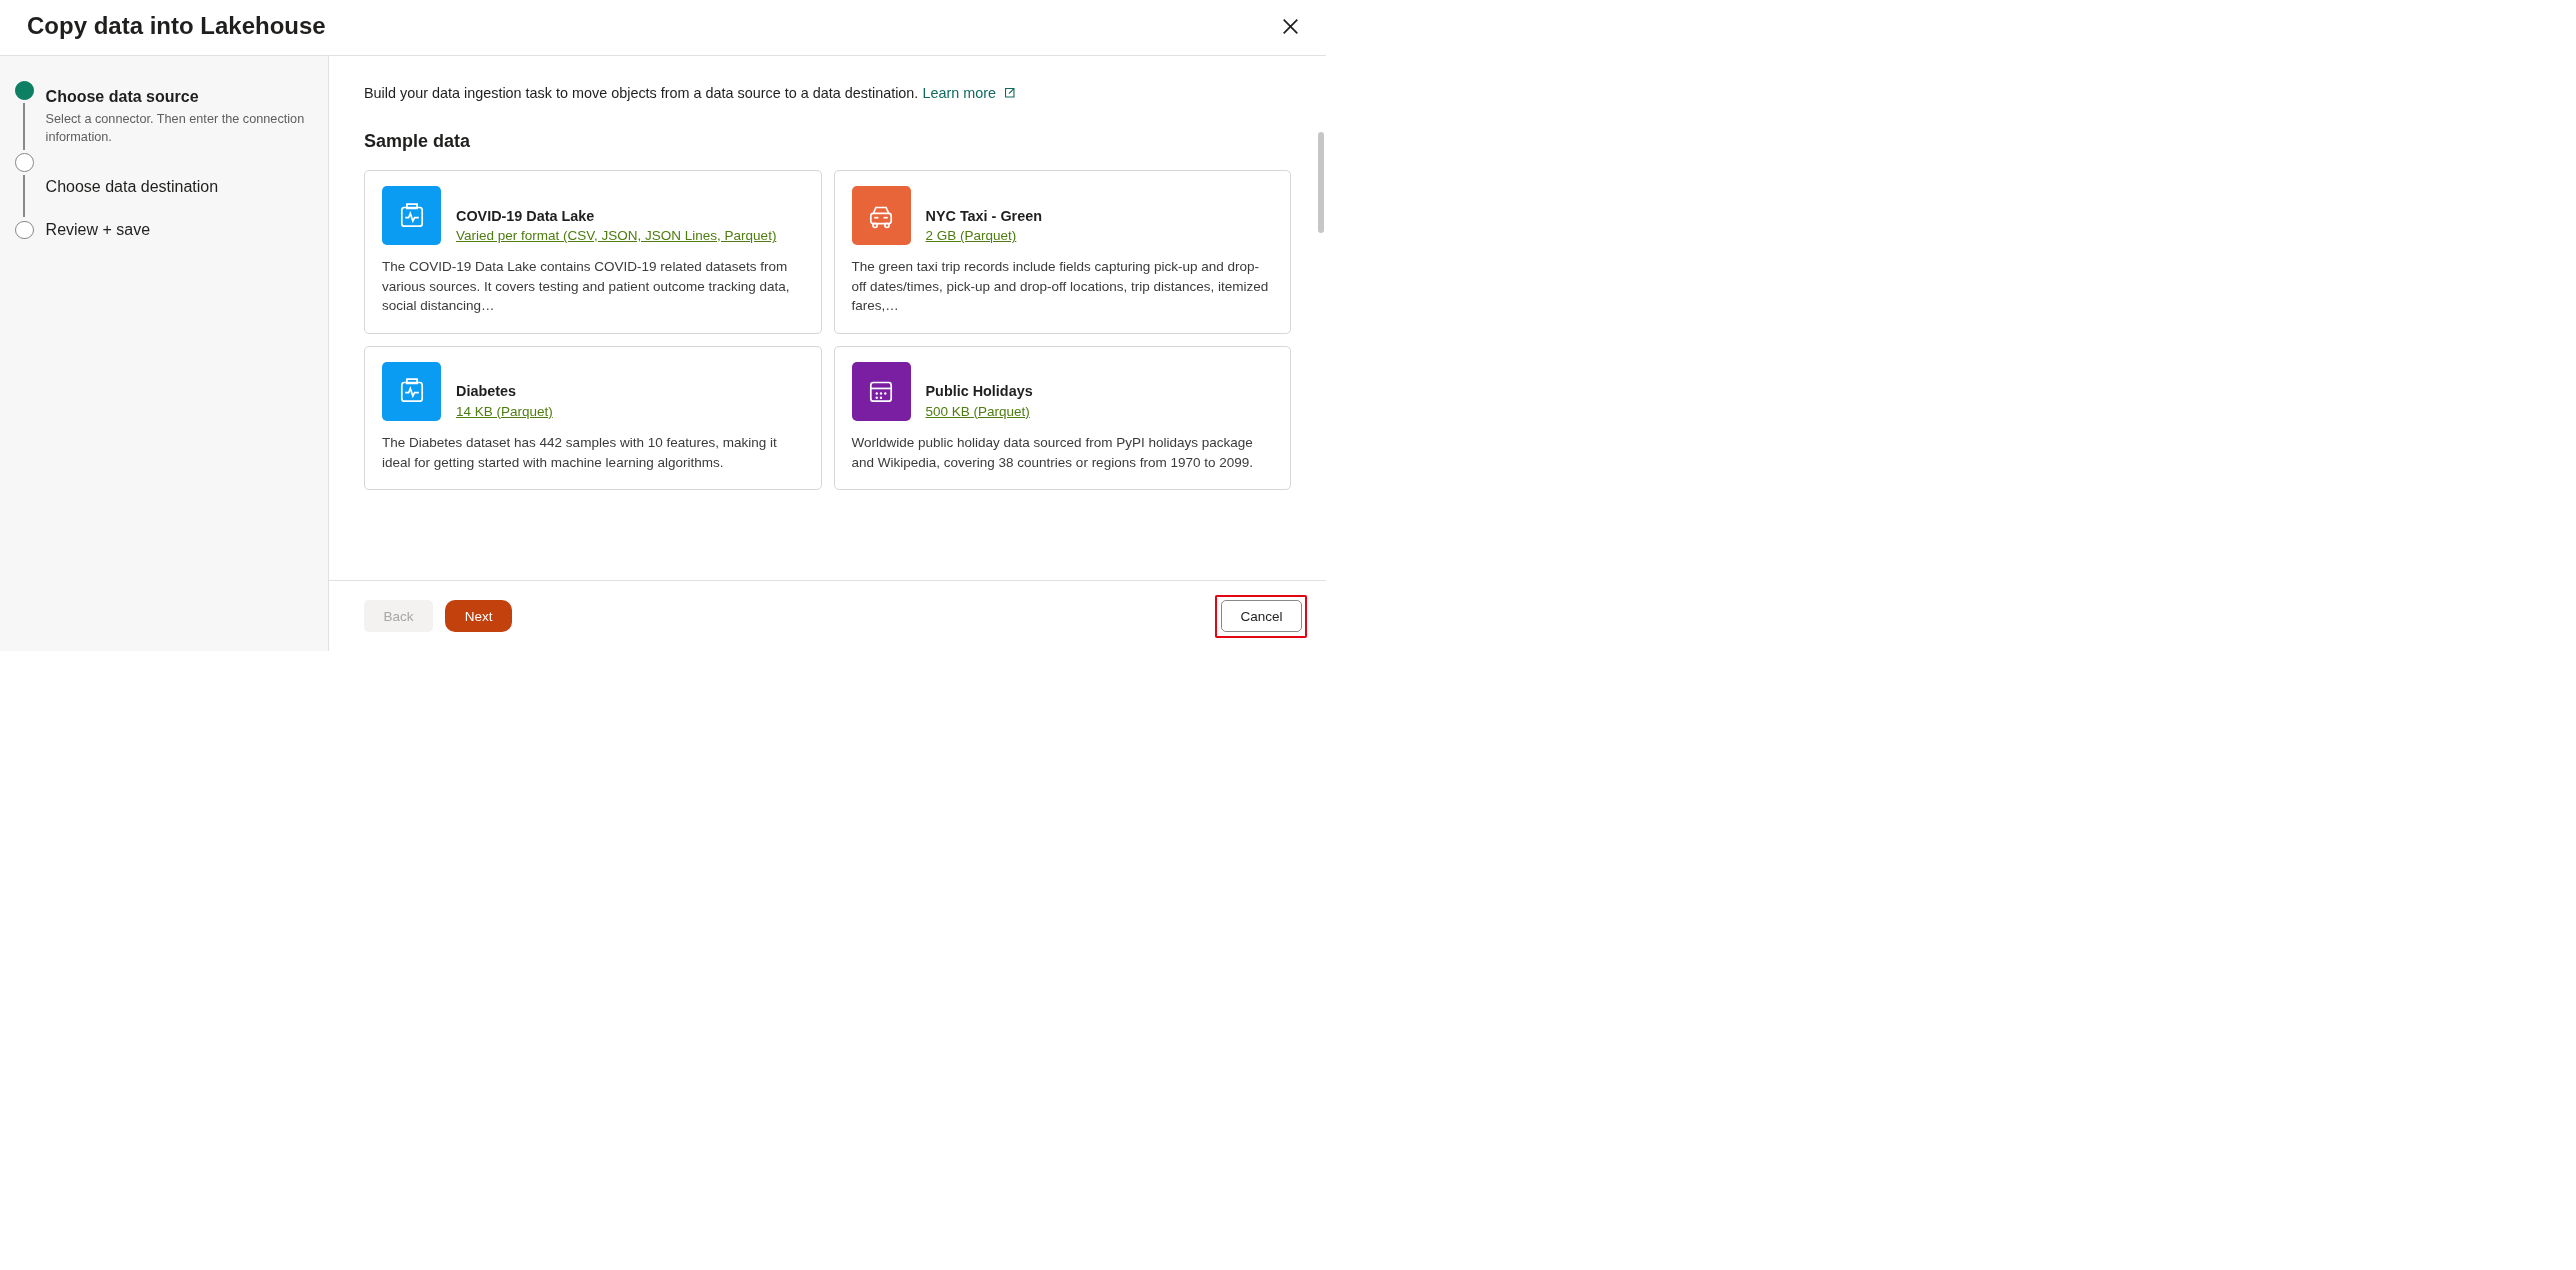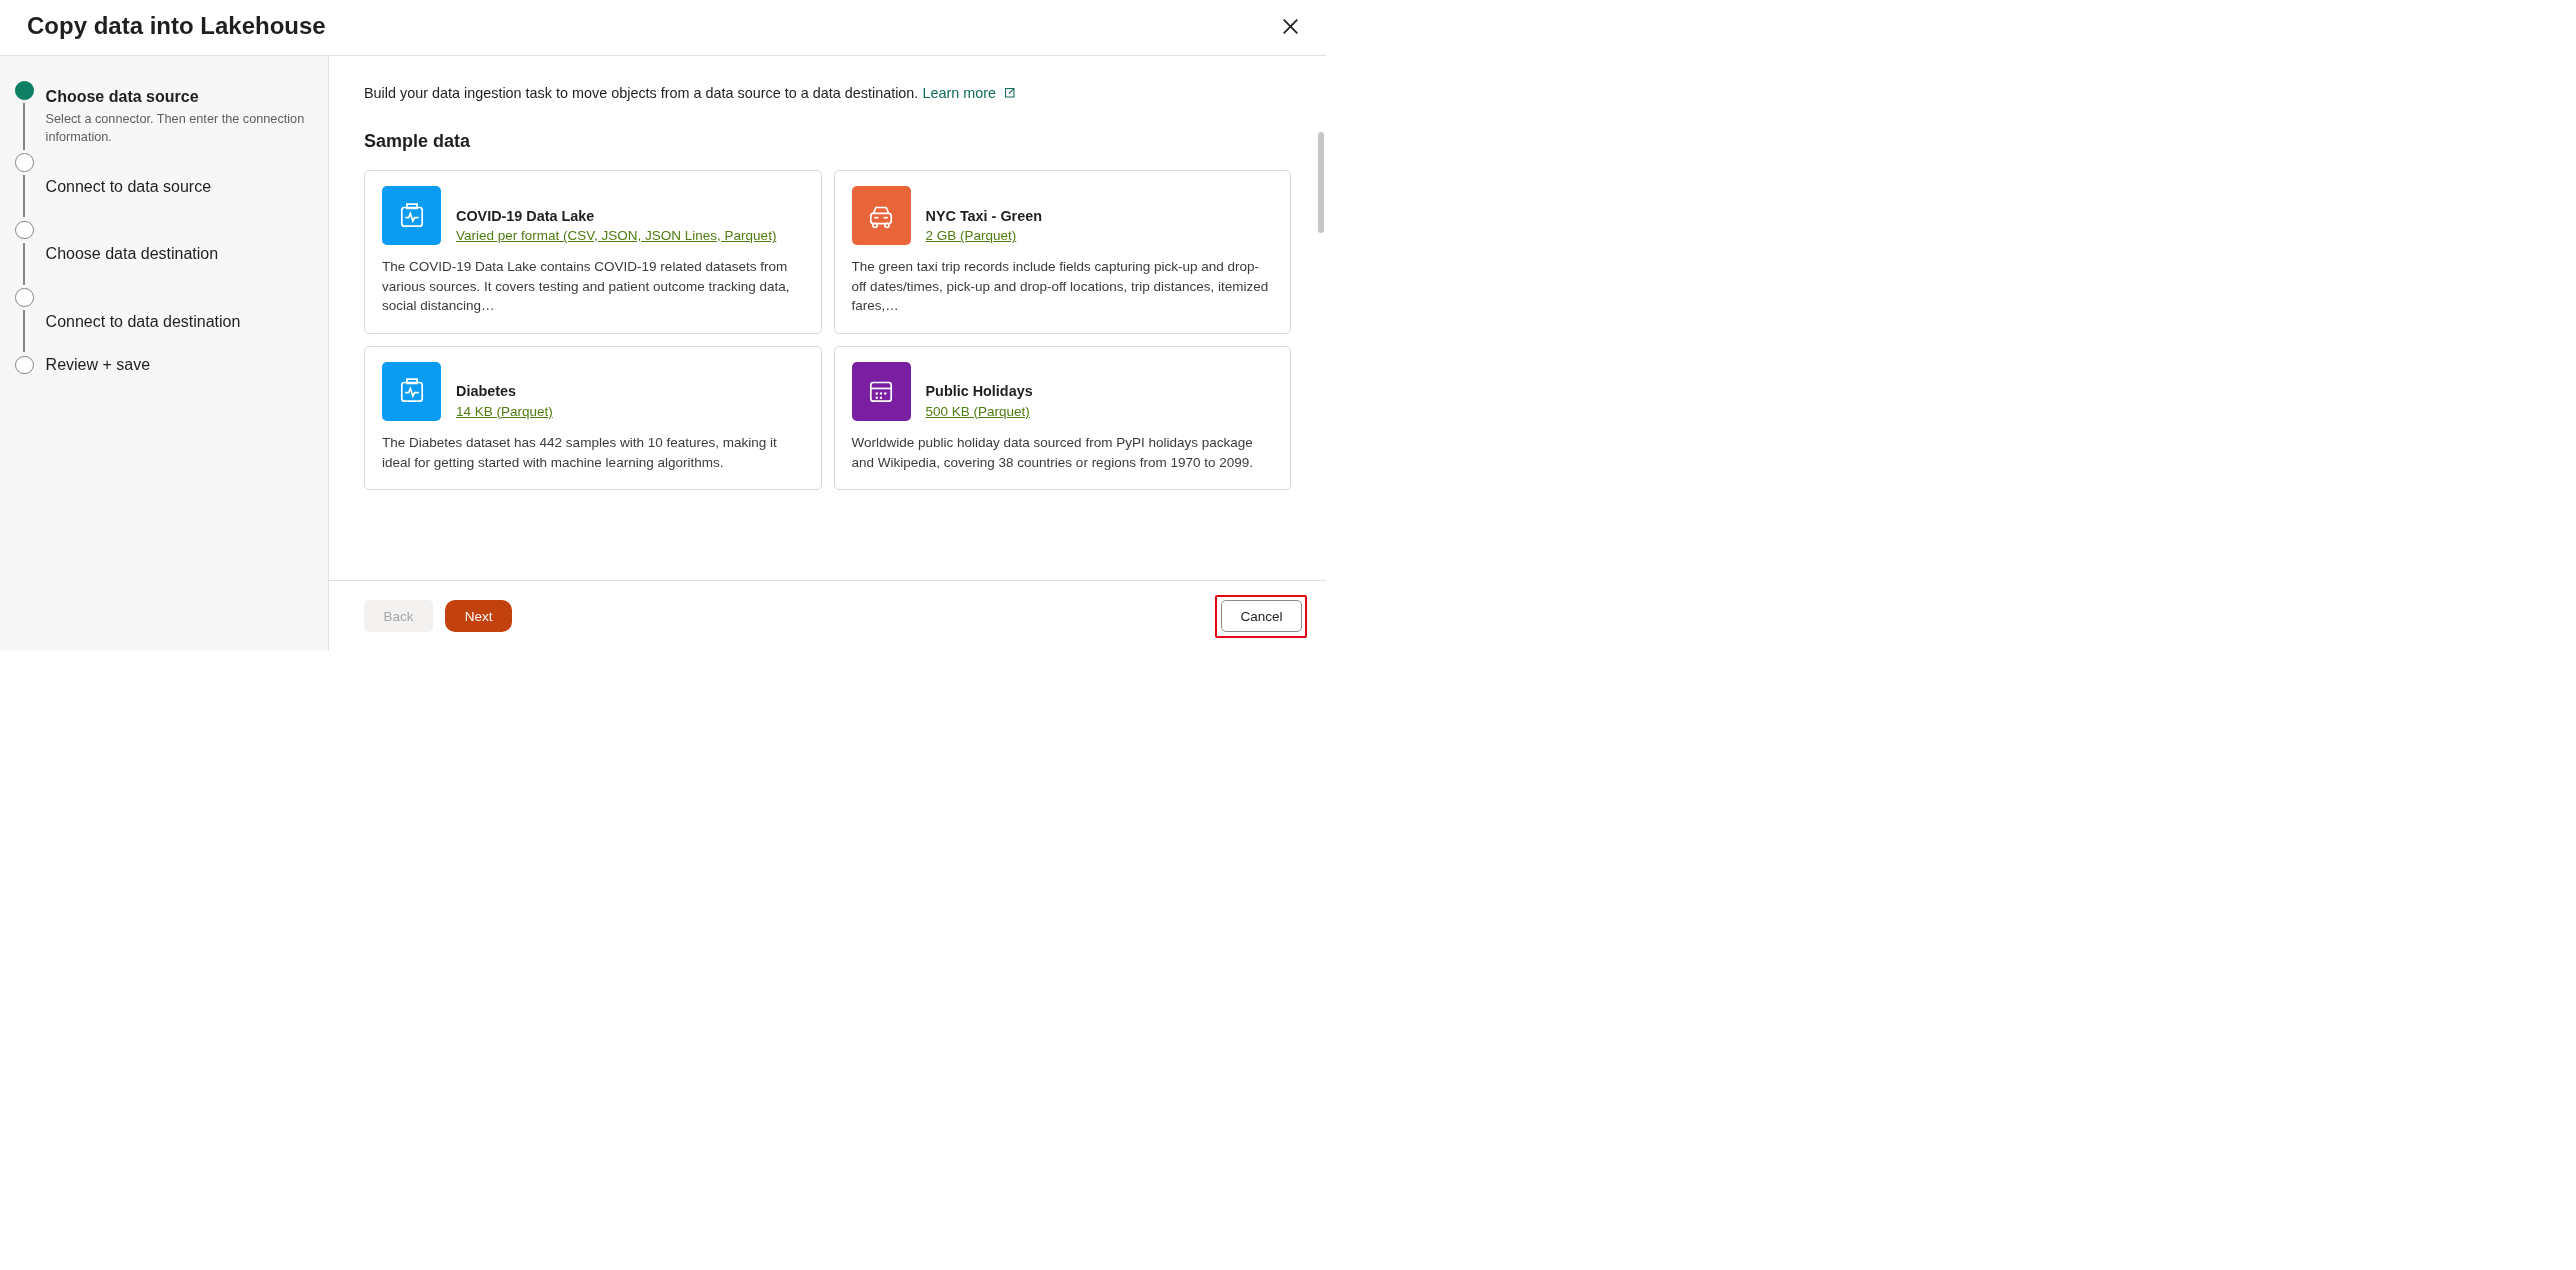--- a/index.html
+++ b/index.html
@@ -240,49 +240,31 @@
       <div class="step-indicator">
         <div class="step-dot active"></div>
         <div class="step-line first"></div>
       </div>
       <div class="step-content">
         <div class="step-title">Choose data source</div>
         <div class="step-desc">Select a connector. Then enter the connection information.</div>
       </div>
     </div>
 
+
     <div class="step">
       <div class="step-indicator">
         <div class="step-dot"></div>
         <div class="step-line"></div>
       </div>
       <div class="step-content">
-        <div class="step-title">Connect to data source</div>
-      </div>
-    </div>
-
-    <div class="step">
-      <div class="step-indicator">
-        <div class="step-dot"></div>
-        <div class="step-line"></div>
-      </div>
-      <div class="step-content">
         <div class="step-title">Choose data destination</div>
       </div>
     </div>
 
-    <div class="step">
-      <div class="step-indicator">
-        <div class="step-dot"></div>
-        <div class="step-line"></div>
-      </div>
-      <div class="step-content">
-        <div class="step-title">Connect to data destination</div>
-      </div>
-    </div>
 
     <div class="step">
       <div class="step-indicator">
         <div class="step-dot"></div>
       </div>
       <div class="step-content">
         <div class="step-title">Review + save</div>
       </div>
     </div>
 

